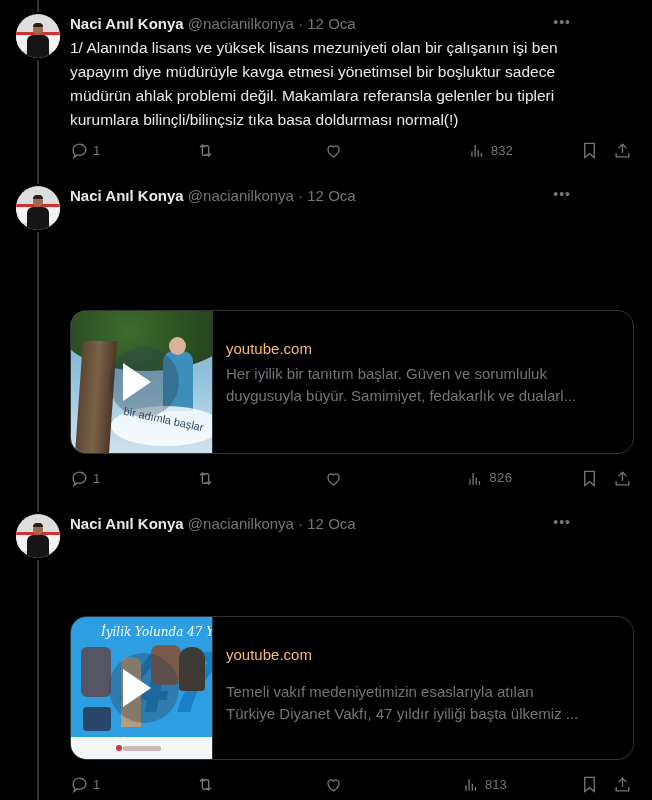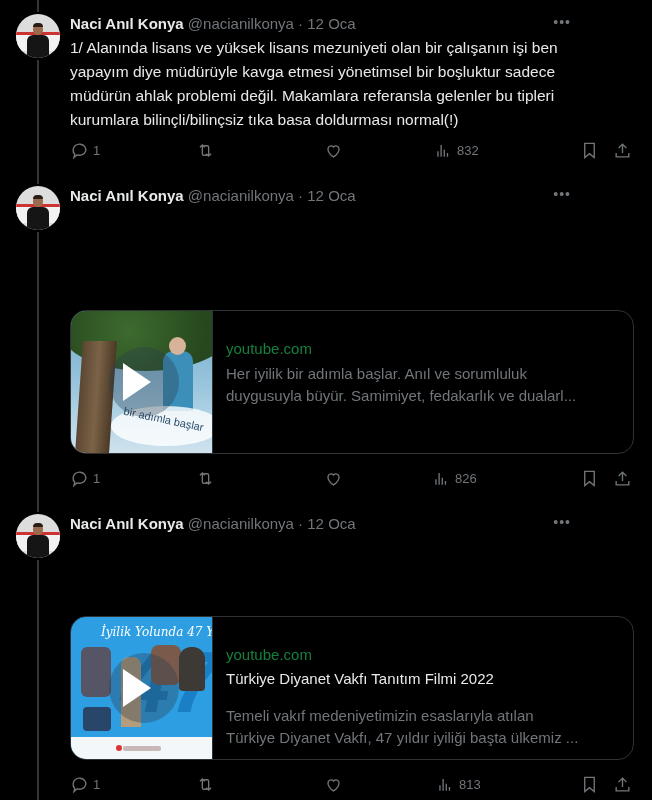--- a/index.html
+++ b/index.html
@@ -17,21 +17,21 @@
   .header { position:absolute; left:70px; top:14px; font-size:15px; line-height:20px; white-space:nowrap; }
   .name { font-weight:bold; color:#e7e9ea; }
   .handle, .dot, .date { color:#71767b; }
   .more { position:absolute; right:20px; top:14px; color:#71767b; font-size:14px; letter-spacing:1px; }
   .text { position:absolute; left:70px; width:560px; top:36px; font-size:15.5px; line-height:24px; color:#e7e9ea; white-space:pre-line; }
   .card { position:absolute; left:70px; width:562px; height:142px; border:1px solid #2f3336; border-radius:16px; overflow:hidden; }
   .thumb { position:absolute; left:0; top:0; width:141px; height:142px; border-right:1px solid #2f3336; overflow:hidden; }
   .play { position:absolute; left:52px; top:52px; width:0; height:0; border-top:19px solid transparent; border-bottom:19px solid transparent; border-left:28px solid #fff; }
   .play-wrap { position:absolute; left:38px; top:36px; width:70px; height:70px; border-radius:50%; background:rgba(40,60,80,0.35); }
   .card-text { position:absolute; left:155px; top:28px; width:395px; font-size:15px; line-height:20px; }
-  .domain { color:#15803d; display:block; margin-bottom:4px; }
+  .domain { color:#fdba74; display:block; margin-bottom:4px; }
   .card-title { color:#e7e9ea; display:block; margin-bottom:4px; }
   .card-desc { color:#71767b; display:block; line-height:22px; }
   .actions { position:absolute; left:62px; width:580px; height:24px; }
   .act { position:absolute; top:0; height:24px; display:flex; align-items:center; color:#71767b; font-size:13px; }
   .act svg { width:19px; height:19px; fill:none; stroke:#71767b; stroke-width:1.7; }
   .act span { margin-left:4px; }
   
   .t1-sky { position:absolute; inset:0; background:linear-gradient(180deg,#6fa8c9 0%,#9cc7de 55%,#cfe3ee 100%); }
   .t1-leaves { position:absolute; left:-10px; top:-20px; width:170px; height:80px; border-radius:50%; background:radial-gradient(circle at 40% 50%,#3d6b2e,#27471e 70%); }
   .t1-trunk { position:absolute; left:8px; top:30px; width:34px; height:112px; background:linear-gradient(90deg,#5b4632,#7b6347,#4b3826); transform:skewX(-4deg); }
@@ -88,21 +88,21 @@
     <div class="act" style="left:134px;">
       <svg viewBox="0 0 24 24">
           <path d="M5 8l3-3 3 3M8 5v11a2 2 0 0 0 2 2h4M19 16l-3 3-3-3M16 19V8a2 2 0 0 0-2-2h-4"></path>
         </svg>
     </div>
     <div class="act" style="left:262px;">
       <svg viewBox="0 0 24 24">
           <path d="M12 20s-7-4.5-7-10a4 4 0 0 1 7-2.5A4 4 0 0 1 19 10c0 5.5-7 10-7 10z"></path>
         </svg>
     </div>
-    <div class="act" style="left:372px;">
+    <div class="act" style="left:406px;">
       <svg viewBox="0 0 24 24">
           <path d="M5 20v-7M9 20V5M13 20v-9M17 20v-5"></path>
         </svg>
       <span>832</span>
     </div>
     <div class="act" style="left:518px;">
       <svg viewBox="0 0 24 24">
           <path d="M6 3h12v18l-6-5-6 5z"></path>
         </svg>
     </div>
@@ -135,42 +135,42 @@
       <div class="t1-trunk"></div>
       <div class="t1-person"></div>
       <div class="t1-face"></div>
       <div class="t1-cloud"></div>
       <div class="t1-caption">bir adımla başlar</div>
       <div class="play-wrap"></div>
       <div class="play"></div>
     </div>
     <div class="card-text">
       <span class="domain">youtube.com</span>
-      <span class="card-desc" style="white-space:pre-line;">Her iyilik bir adımla başlar. Anıl ve sorumluluk
+      <span class="card-desc" style="white-space:pre-line;">Her iyilik bir tanıtım başlar. Güven ve sorumluluk
 duygusuyla büyür. Samimiyet, fedakarlık ve dualarl...</span>
     </div>
   </div>
   <div class="actions" style="top:294px;">
     <div class="act" style="left:8px;">
       <svg viewBox="0 0 24 24">
           <path d="M4 11a8 7 0 1 1 5 6.5L5 21l1-4.2A7 7 0 0 1 4 11z"></path>
         </svg>
       <span>1</span>
     </div>
     <div class="act" style="left:134px;">
       <svg viewBox="0 0 24 24">
           <path d="M5 8l3-3 3 3M8 5v11a2 2 0 0 0 2 2h4M19 16l-3 3-3-3M16 19V8a2 2 0 0 0-2-2h-4"></path>
         </svg>
     </div>
     <div class="act" style="left:262px;">
       <svg viewBox="0 0 24 24">
           <path d="M12 20s-7-4.5-7-10a4 4 0 0 1 7-2.5A4 4 0 0 1 19 10c0 5.5-7 10-7 10z"></path>
         </svg>
     </div>
-    <div class="act" style="left:370px;">
+    <div class="act" style="left:404px;font-family:Liberation Mono, monospace;">
       <svg viewBox="0 0 24 24">
           <path d="M5 20v-7M9 20V5M13 20v-9M17 20v-5"></path>
         </svg>
       <span>826</span>
     </div>
     <div class="act" style="left:518px;">
       <svg viewBox="0 0 24 24">
           <path d="M6 3h12v18l-6-5-6 5z"></path>
         </svg>
     </div>
@@ -206,21 +206,20 @@
         <div class="t2-p3"></div>
         <div class="t2-p4"></div>
       <div class="t2-title">İyilik Yolunda 47 Yıl</div>
       <div class="t2-bottom"></div>
       <div class="t2-logo"></div>
       <div class="play-wrap"></div>
       <div class="play"></div>
     </div>
     <div class="card-text">
       <span class="domain">youtube.com</span>
-      <span class="card-title">Türkiye Diyanet Vakfı Tanıtım Filmi 2022</span>
       <span class="card-desc" style="white-space:pre-line;margin-top:16px;">Temeli vakıf medeniyetimizin esaslarıyla atılan
 Türkiye Diyanet Vakfı, 47 yıldır iyiliği başta ülkemiz ...</span>
     </div>
   </div>
   <div class="actions" style="top:272px;">
     <div class="act" style="left:8px;">
       <svg viewBox="0 0 24 24">
           <path d="M4 11a8 7 0 1 1 5 6.5L5 21l1-4.2A7 7 0 0 1 4 11z"></path>
         </svg>
       <span>1</span>
@@ -228,21 +227,21 @@
     <div class="act" style="left:134px;">
       <svg viewBox="0 0 24 24">
           <path d="M5 8l3-3 3 3M8 5v11a2 2 0 0 0 2 2h4M19 16l-3 3-3-3M16 19V8a2 2 0 0 0-2-2h-4"></path>
         </svg>
     </div>
     <div class="act" style="left:262px;">
       <svg viewBox="0 0 24 24">
           <path d="M12 20s-7-4.5-7-10a4 4 0 0 1 7-2.5A4 4 0 0 1 19 10c0 5.5-7 10-7 10z"></path>
         </svg>
     </div>
-    <div class="act" style="left:374px;">
+    <div class="act" style="left:400px;">
       <svg viewBox="0 0 24 24">
           <path d="M5 20v-7M9 20V5M13 20v-9M17 20v-5"></path>
         </svg>
       <span>813</span>
     </div>
     <div class="act" style="left:518px;">
       <svg viewBox="0 0 24 24">
           <path d="M6 3h12v18l-6-5-6 5z"></path>
         </svg>
     </div>

